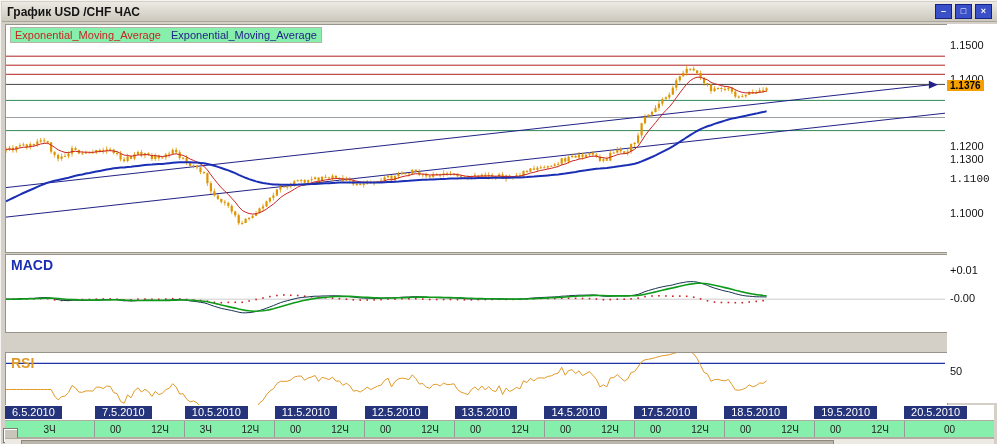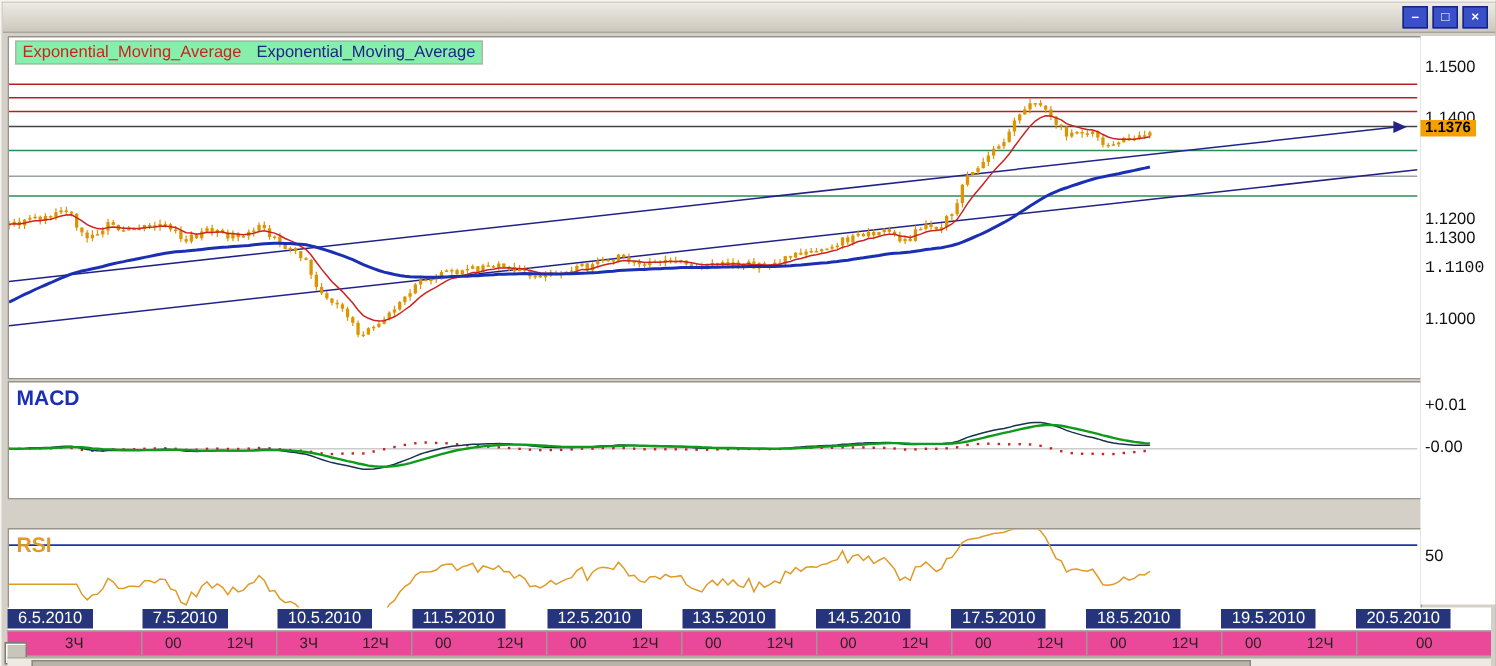--- a/index.html
+++ b/index.html
@@ -16,33 +16,34 @@
 #axis-col{position:absolute;left:946px;top:23px;width:50px;height:379px;background:#fff}
 .axlabel{position:absolute;left:3px;font-size:11px;color:#111;white-space:nowrap}
 #price-tag{position:absolute;left:0;padding:0 3px;font-size:10px;font-weight:bold;color:#000}
 #legend{position:absolute;top:2px;left:4px;display:flex;gap:10px;font-size:11px;border:1px solid #b5b2a8;padding:1px 4px;background:#86efac;z-index:5}
 .plabel{position:absolute;top:2px;left:5px;font-size:14px;font-weight:bold;z-index:5}
 #macd-label{color:#1b2fb4}
 #rsi-label{color:#e09a28}
 #date-row{position:absolute;left:4px;top:404px;width:989px;height:15px;display:flex;background:#fff}
 .datecell{flex:1;display:flex;align-items:center}
 .datebox{background:#26357b;color:#fff;font-size:11px;line-height:13px;padding:0 7px;white-space:nowrap}
-#time-row{position:absolute;left:4px;top:419px;width:989px;height:16px;display:flex;background:#ec4899;border-top:1px solid #b0aca2;border-bottom:1px solid #b0aca2}
+#time-row{position:absolute;left:4px;top:419px;width:989px;height:16px;display:flex;background:#86efac;border-top:1px solid #b0aca2;border-bottom:1px solid #b0aca2}
 .timecell{flex:1;display:flex;justify-content:space-around;align-items:center;font-size:10px;color:#222}
 .timecell + .timecell{border-left:1px solid #999}
 #corner-btn{position:absolute;left:2px;top:427px;width:13px;height:13px;background:#c9c5bb;border:1px solid #807c72;box-shadow:inset 1px 1px 0 #fff}
 #scrollbar{position:absolute;left:4px;top:437px;width:989px;height:6px;background:#eceae3;border-top:1px solid #b0aca2}
 #sb-thumb{position:absolute;left:16px;top:1px;height:3px;width:82%;background:#b9b5aa;border:1px solid #8d897f}
 svg{position:absolute;left:0;top:0}
 </style>
 </head>
 <body>
 
 <div id="window">
   <div id="titlebar">
+    <span id="title">График USD /CHF  ЧАС</span>
     <div id="winbtns">
         <div class="winbtn">–</div>
         <div class="winbtn">□</div>
         <div class="winbtn">×</div>
       </div>
   </div>
 
   <div id="main-panel" class="panel">
     <div id="legend">
         <span style="color: rgb(204, 34, 34);">Exponential_Moving_Average</span>

